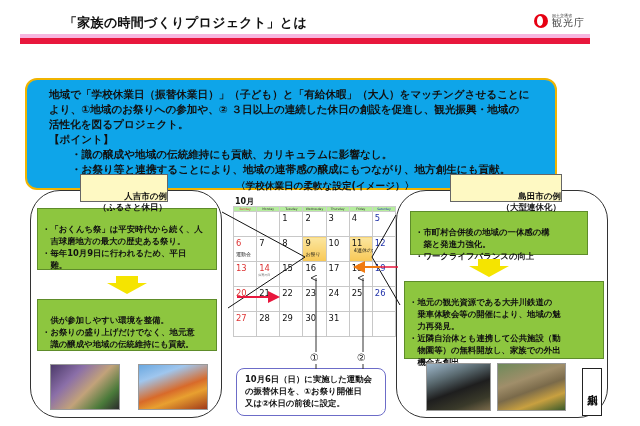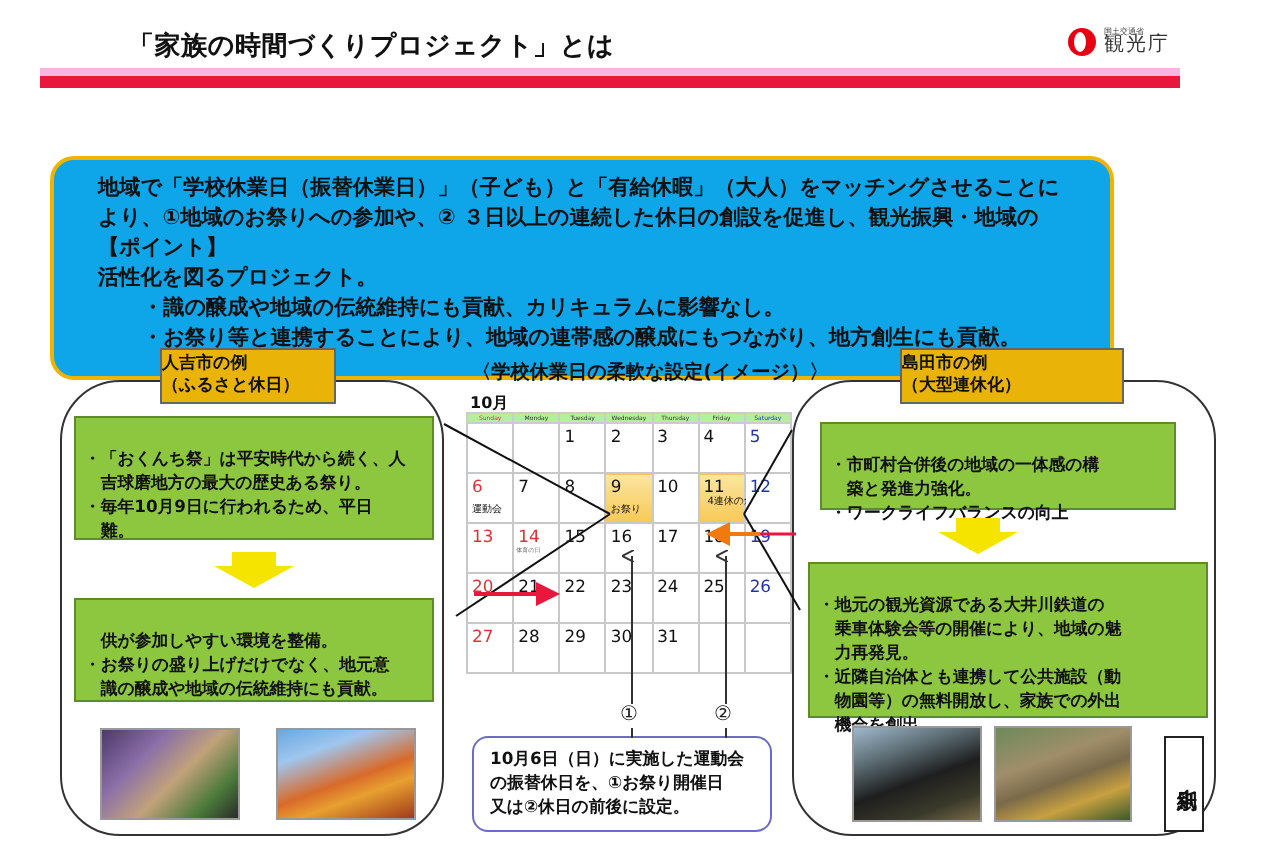--- a/index.html
+++ b/index.html
@@ -13,21 +13,21 @@
   .logo-circle { width: 14px; height: 14px; border-radius: 50%; background: #e60012; position: relative; }
   .logo-circle::after { content: ""; position: absolute; left: 3px; top: 2px; width: 6px; height: 10px; border-radius: 50%; background: #fff; }
   .logo-text { display: flex; flex-direction: column; line-height: 1; }
   .logo-sub { font-size: 4px; color: #333; }
   .logo-main { font-size: 10px; color: #333; letter-spacing: 1px; text-align: center; }
 
   .intro { position: absolute; left: 25px; top: 56px; width: 532px; height: 112px; border: 2px solid #f0b400; border-radius: 12px; background: #0ea5e9; padding: 7px 0 0 22px; font-size: 10.6px; line-height: 15px; font-weight: bold; margin-top: 22px; }
   .intro p { white-space: nowrap; }
   .intro .point-bullet { padding-left: 22px; }
 
-  .case-label { position: absolute; background: #eab308; border: 1px solid #666; text-align: left; font-size: 8.5px; font-weight: bold; line-height: 11px; padding-top: 2px; z-index: 3; }
+  .case-label { position: absolute; background: #fef9c3; border: 1px solid #666; text-align: right; font-size: 8.5px; font-weight: bold; line-height: 11px; padding-top: 16px; z-index: 3; }
   .case-frame { position: absolute; border: 1.3px solid #333; border-radius: 30px; background: #fff; }
   .green-box { position: absolute; background: #8dc63f; border: 1px solid #5e8c2a; font-size: 8.4px; font-weight: bold; line-height: 12px; padding: 14px 4px; color: #111; }
   .down-arrow { position: absolute; width: 0; height: 0; border-left: 20px solid transparent; border-right: 20px solid transparent; border-top: 11px solid #f5e400; }
   .down-arrow-stem { position: absolute; width: 22px; height: 7px; background: #f5e400; }
   .photo { position: absolute; border: 1px solid #999; }
 
   .cal-title { position: absolute; left: 236px; top: 180px; font-size: 9.6px; font-weight: bold; }
   .cal-month { position: absolute; left: 235px; top: 196px; font-size: 8px; font-weight: bold; }
   .calendar { position: absolute; left: 233px; top: 206px; width: 163px; border-collapse: collapse; table-layout: fixed; }
   .calendar th { background: #b6ed9e; font-size: 3px; height: 4px; font-weight: normal; color: #333; border: 1px solid #ccc; }
@@ -53,22 +53,22 @@
   <div class="logo-circle"></div>
   <div class="logo-text">
     <span class="logo-sub">国土交通省</span>
     <span class="logo-main">観光庁</span>
   </div>
 </div>
 
 <div class="intro">
   <p>地域で「学校休業日（振替休業日）」（子ども）と「有給休暇」（大人）をマッチングさせることに</p>
   <p>より、①地域のお祭りへの参加や、② ３日以上の連続した休日の創設を促進し、観光振興・地域の</p>
+  <p>活性化を図るプロジェクト。</p>
   <p>【ポイント】</p>
-  <p>活性化を図るプロジェクト。</p>
   <p class="point-bullet">・識の醸成や地域の伝統維持にも貢献、カリキュラムに影響なし。</p>
   <p class="point-bullet">・お祭り等と連携することにより、地域の連帯感の醸成にもつながり、地方創生にも貢献。</p>
 </div>
 
 <div class="case-frame" style="left:30px; top:190px; width:192px; height:228px;"></div>
 <div class="case-label" style="left:80px; top:174px; width:88px; height:28px;">
   <div>人吉市の例</div>
   <div>（ふるさと休日）</div>
 </div>
 <div class="green-box" style="left:37px; top:208px; width:180px; height:62px;">

